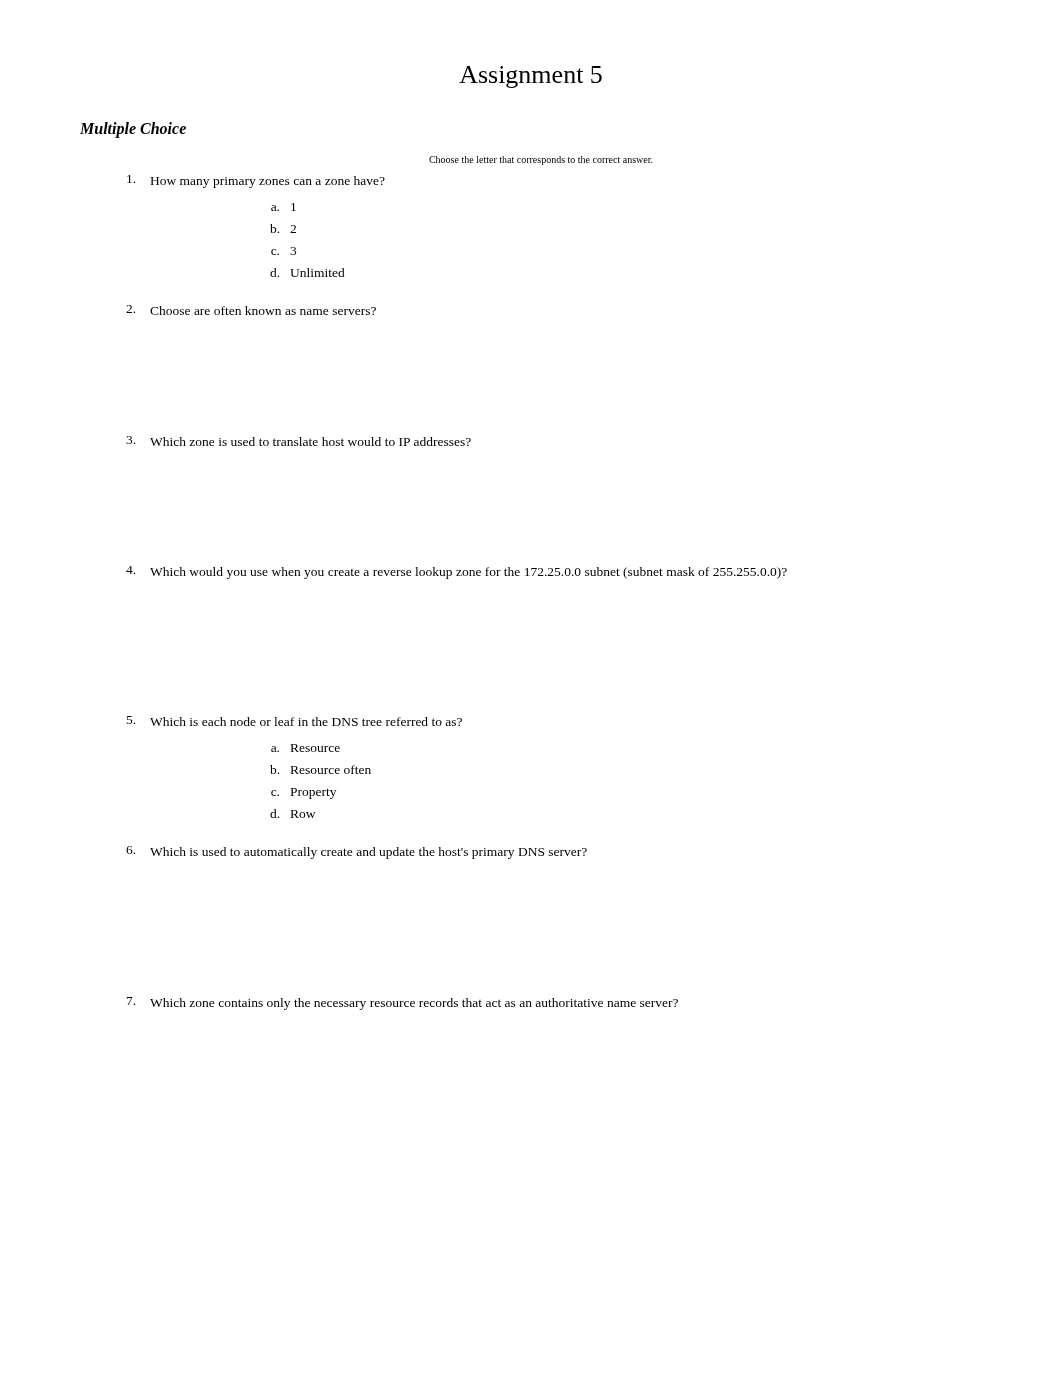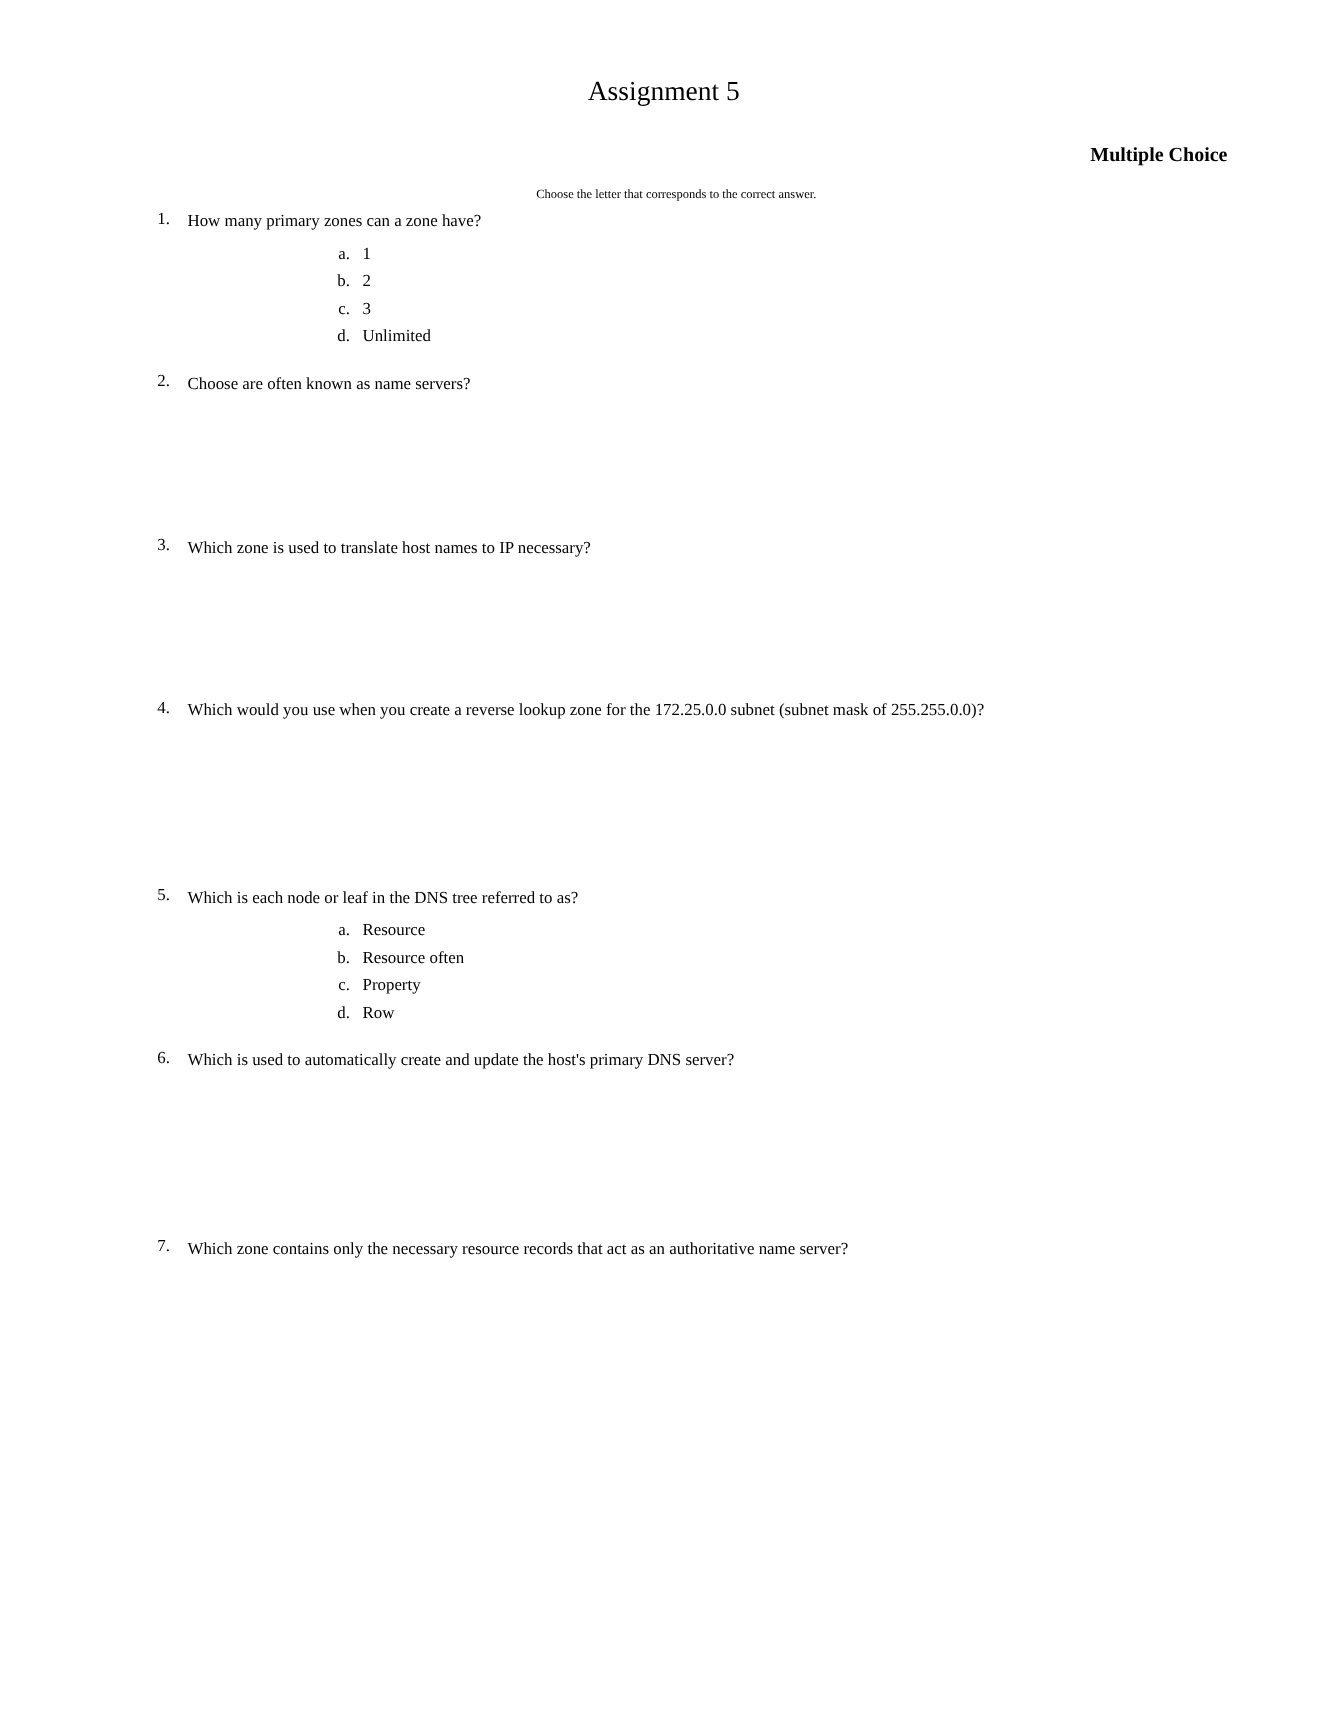--- a/index.html
+++ b/index.html
@@ -17,38 +17,39 @@
       min-height: 1377px;
       padding: 60px 80px 60px 80px;
     }
 
     .page-header {
       text-align: center;
       margin-bottom: 30px;
     }
 
     .assignment-title {
-      font-size: 22px;
+      font-size: 26px;
       font-weight: normal;
       margin-bottom: 10px;
       font-family: "Times New Roman", Times, serif;
     }
 
     .lesson-title {
       font-size: 24px;
       font-weight: normal;
       margin-bottom: 30px;
       font-family: "Times New Roman", Times, serif;
     }
 
     .section-title {
       font-size: 16px;
       font-weight: bold;
       margin-bottom: 16px;
-      text-align: right;
+      text-align: left;
+      font-style: italic;
     }
 
     .instructions {
       text-align: center;
       margin-bottom: 6px;
       font-size: 10px;
     }
 
     .questions-container {
       margin-left: 20px;
@@ -138,21 +139,21 @@
   <div style="margin-bottom: 110px;">
     <div class="question-item">
       <span class="question-number">2.</span>
       <span class="question-text">Choose are often known as name servers?</span>
     </div>
   </div>
 
   <div style="margin-bottom: 110px;">
     <div class="question-item">
       <span class="question-number">3.</span>
-      <span class="question-text">Which zone is used to translate host names to IP necessary?</span>
+      <span class="question-text">Which zone is used to translate host would to IP addresses?</span>
     </div>
   </div>
 
   <div style="margin-bottom: 130px;">
     <div class="question-item">
       <span class="question-number">4.</span>
       <span class="question-text">Which would you use when you create a reverse lookup zone for the 172.25.0.0 subnet (subnet mask of 255.255.0.0)?</span>
     </div>
   </div>
 

